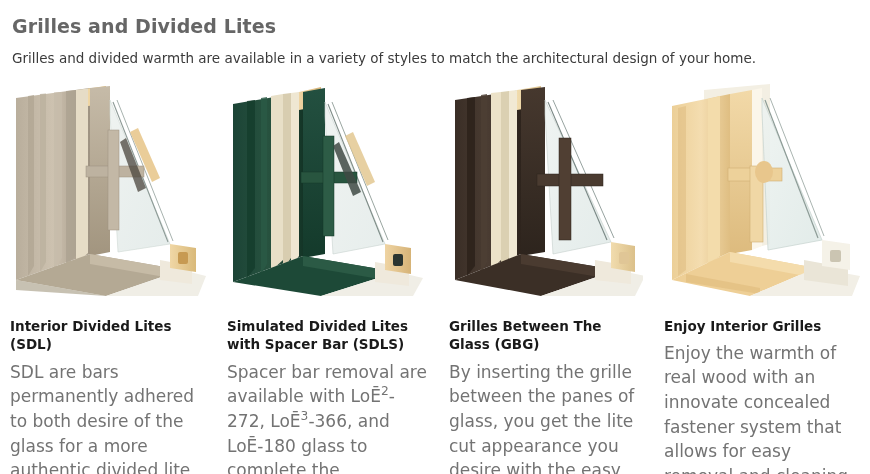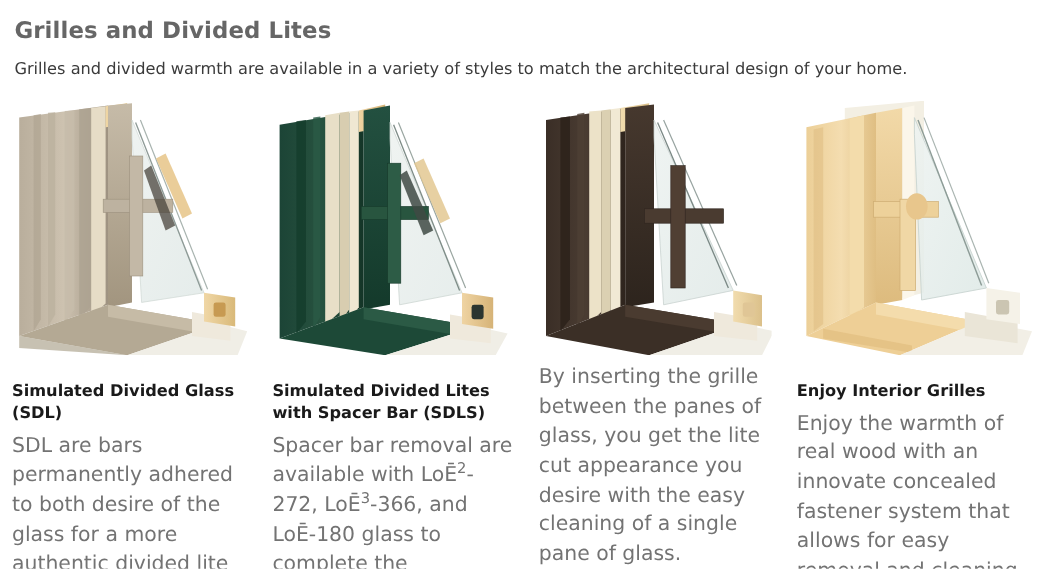--- a/index.html
+++ b/index.html
@@ -132,21 +132,21 @@
           <path d="M6 196 L96 212 L96 212 L6 206 Z" fill="#a2977f" opacity="0.6"></path>
           <path d="M80 170 L172 186 L172 196 L80 180 Z" fill="#c6bba6"></path>
 
           <path d="M96 212 L172 186 L196 192 L188 212 Z" fill="#f0eee6"></path>
           <path d="M150 176 L182 182 L182 200 L150 196 Z" fill="#efe9dc"></path>
 
           <path d="M160 160 L186 164 L186 188 L160 184 Z" fill="url(#g0wood)"></path>
           <rect x="168" y="168" width="10" height="12" rx="2" fill="#c79a52"></rect>
         </svg>
       </div>
-      <div class="card-title">Simulated Divided Glass (SDL)</div>
+      <div class="card-title">Interior Divided Lites (SDL)</div>
       <div class="card-body">SDL are bars permanently adhered to both desire of the glass for a more authentic divided lite appearance both inside and out.</div>
     </div>
 
     <div class="card c1">
       <div class="figure">
         <svg width="200" height="212" viewBox="0 0 200 212">
           <defs>
             <linearGradient id="g1a" x1="0" y1="0" x2="1" y2="0">
               <stop offset="0" stop-color="#1c4436"></stop>
                 <stop offset="0.5" stop-color="#27523f"></stop>
@@ -243,20 +243,21 @@
           <rect x="110" y="54" width="12" height="102" fill="#503f33" stroke="#2e251e" stroke-width="0.5"></rect>
 
           <path d="M6 196 L72 170 L168 186 L92 212 Z" fill="#3b2f26"></path>
           <path d="M72 170 L168 186 L168 196 L72 180 Z" fill="#4a3b30"></path>
           <path d="M92 212 L168 186 L196 192 L186 212 Z" fill="#f0eee6"></path>
           <path d="M146 176 L182 182 L182 200 L146 196 Z" fill="#efe9dc"></path>
           <path d="M162 158 L186 162 L186 188 L162 184 Z" fill="url(#g2wood)"></path>
           <rect x="170" y="168" width="10" height="12" rx="2" fill="#e0c696"></rect>
         </svg>
       </div>
+      <div class="card-title">Grilles Between The Glass (GBG)</div>
       <div class="card-body">By inserting the grille between the panes of glass, you get the lite cut appearance you desire with the easy cleaning of a single pane of glass.</div>
     </div>
 
     <div class="card c3">
       <div class="figure">
         <svg width="200" height="212" viewBox="0 0 200 212">
           <defs>
             <linearGradient id="g3a" x1="0" y1="0" x2="1" y2="0">
               <stop offset="0" stop-color="#eccf97"></stop>
                 <stop offset="0.5" stop-color="#f4ddb0"></stop>

